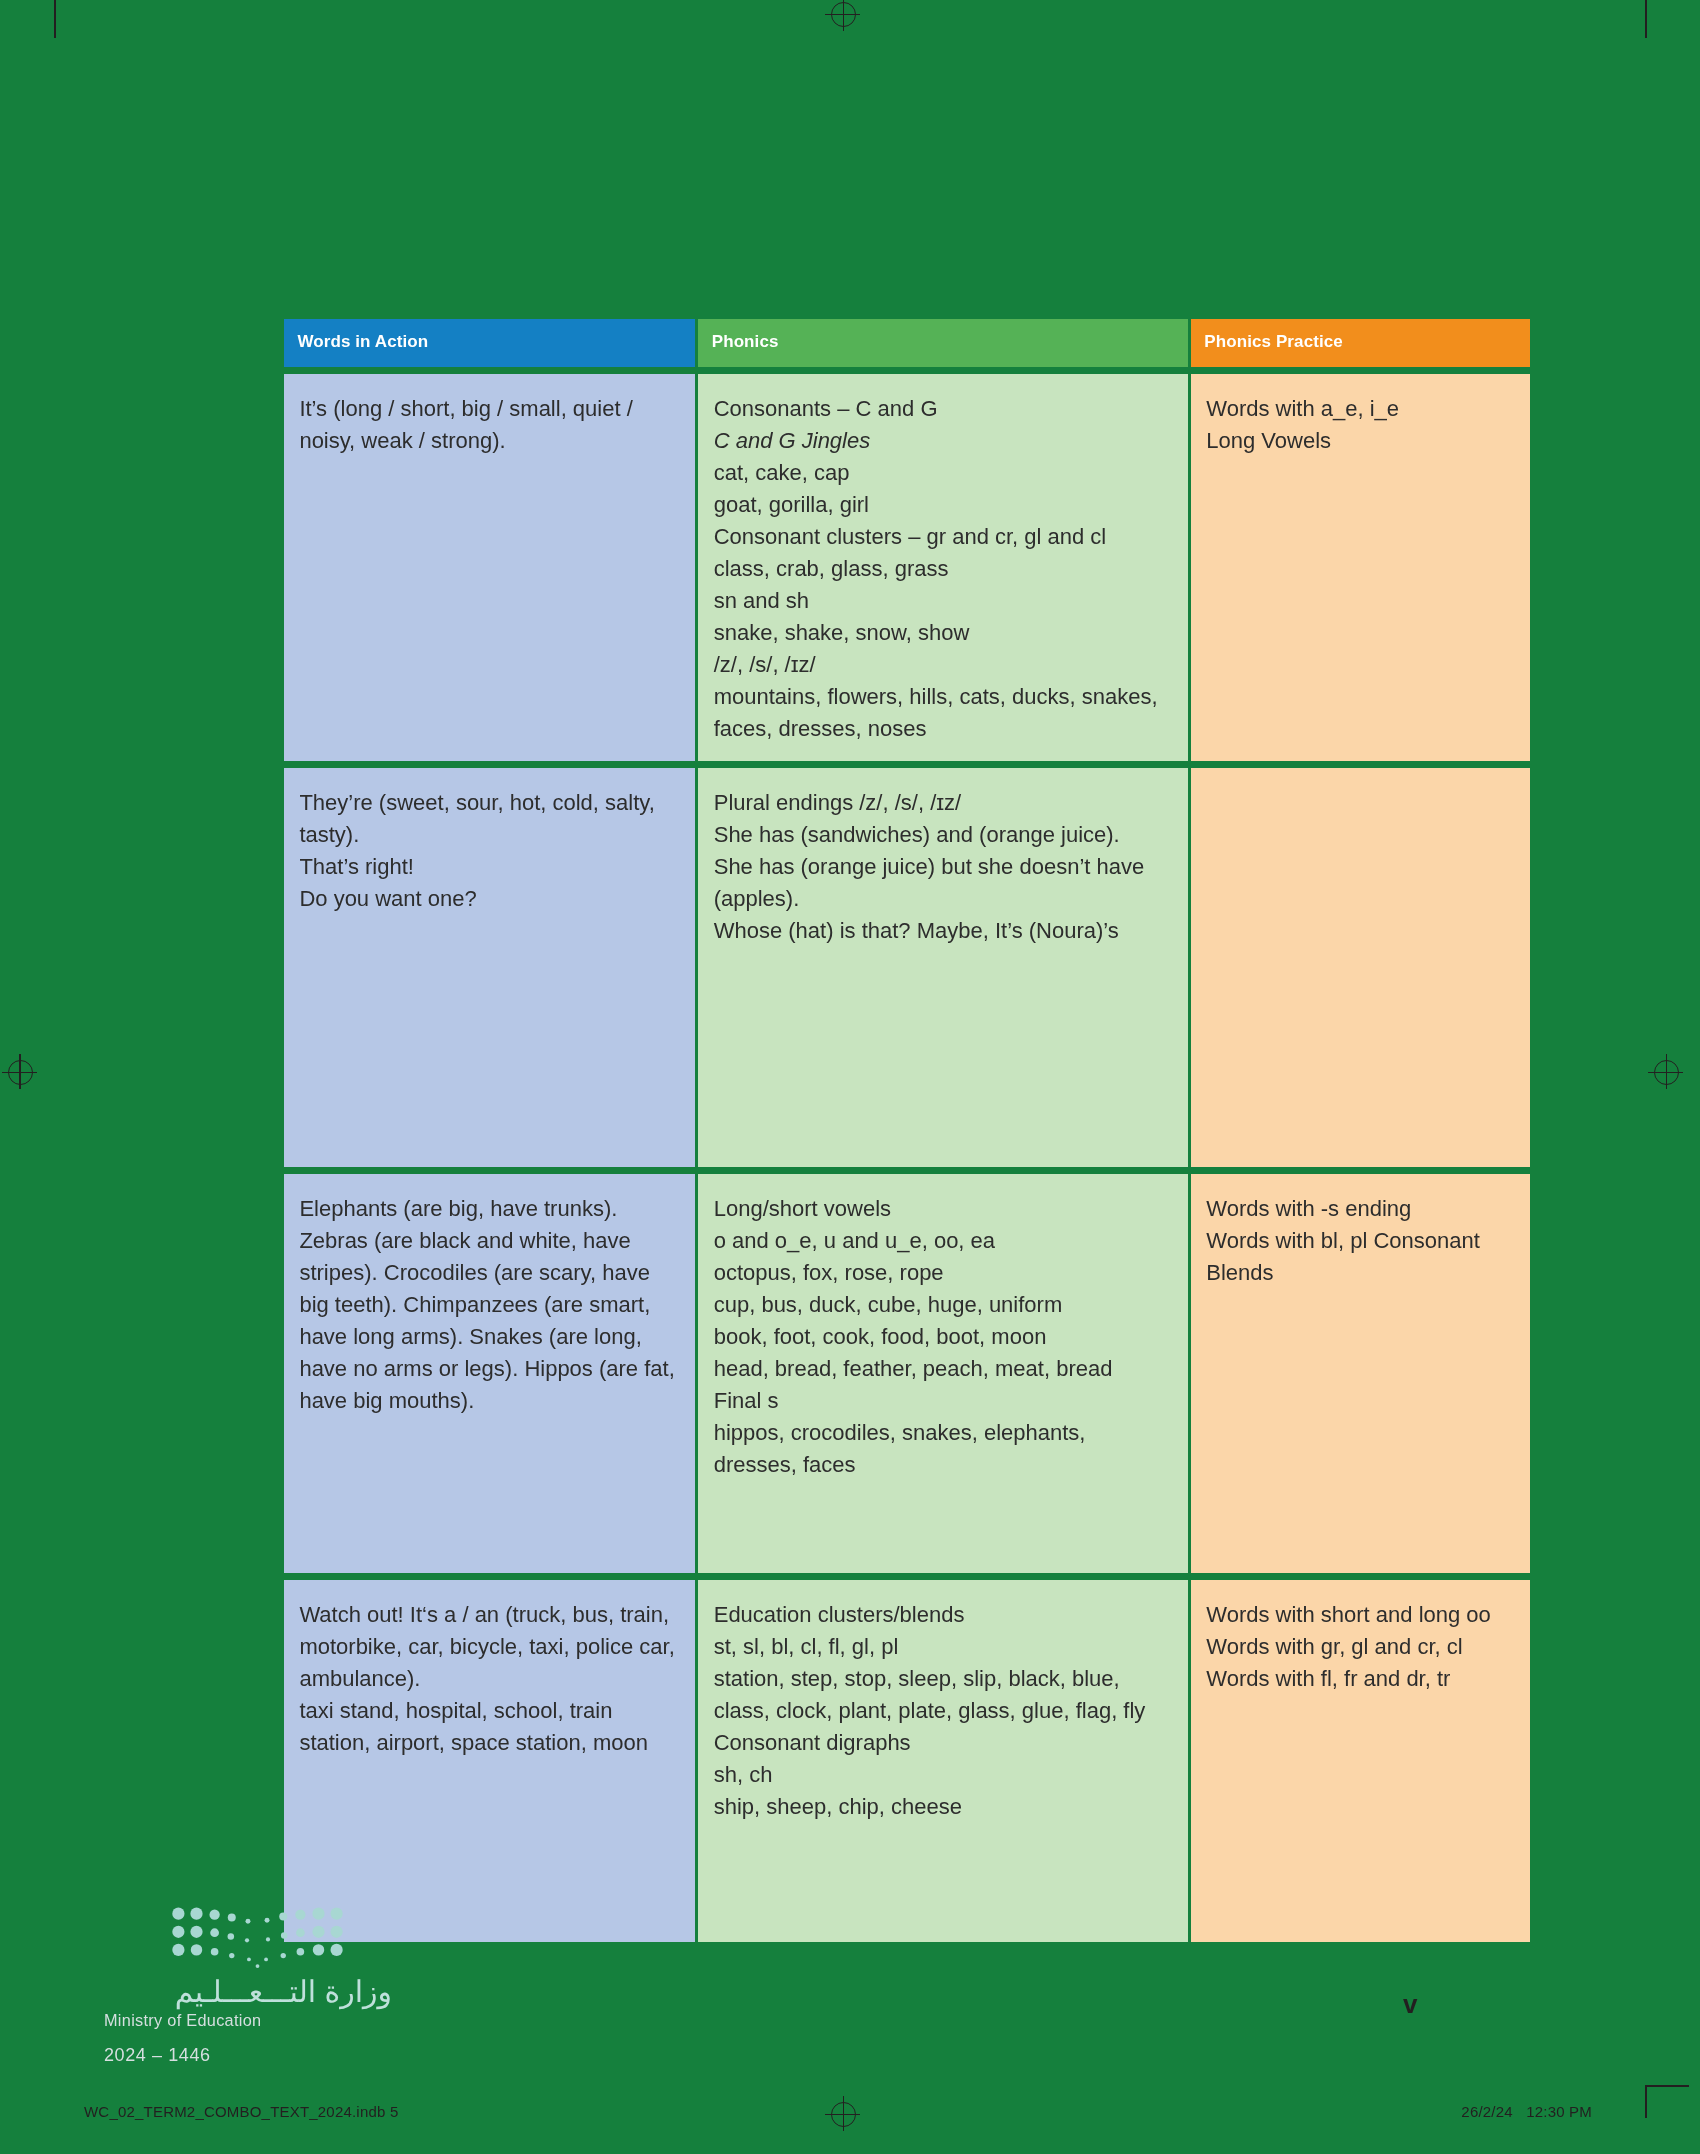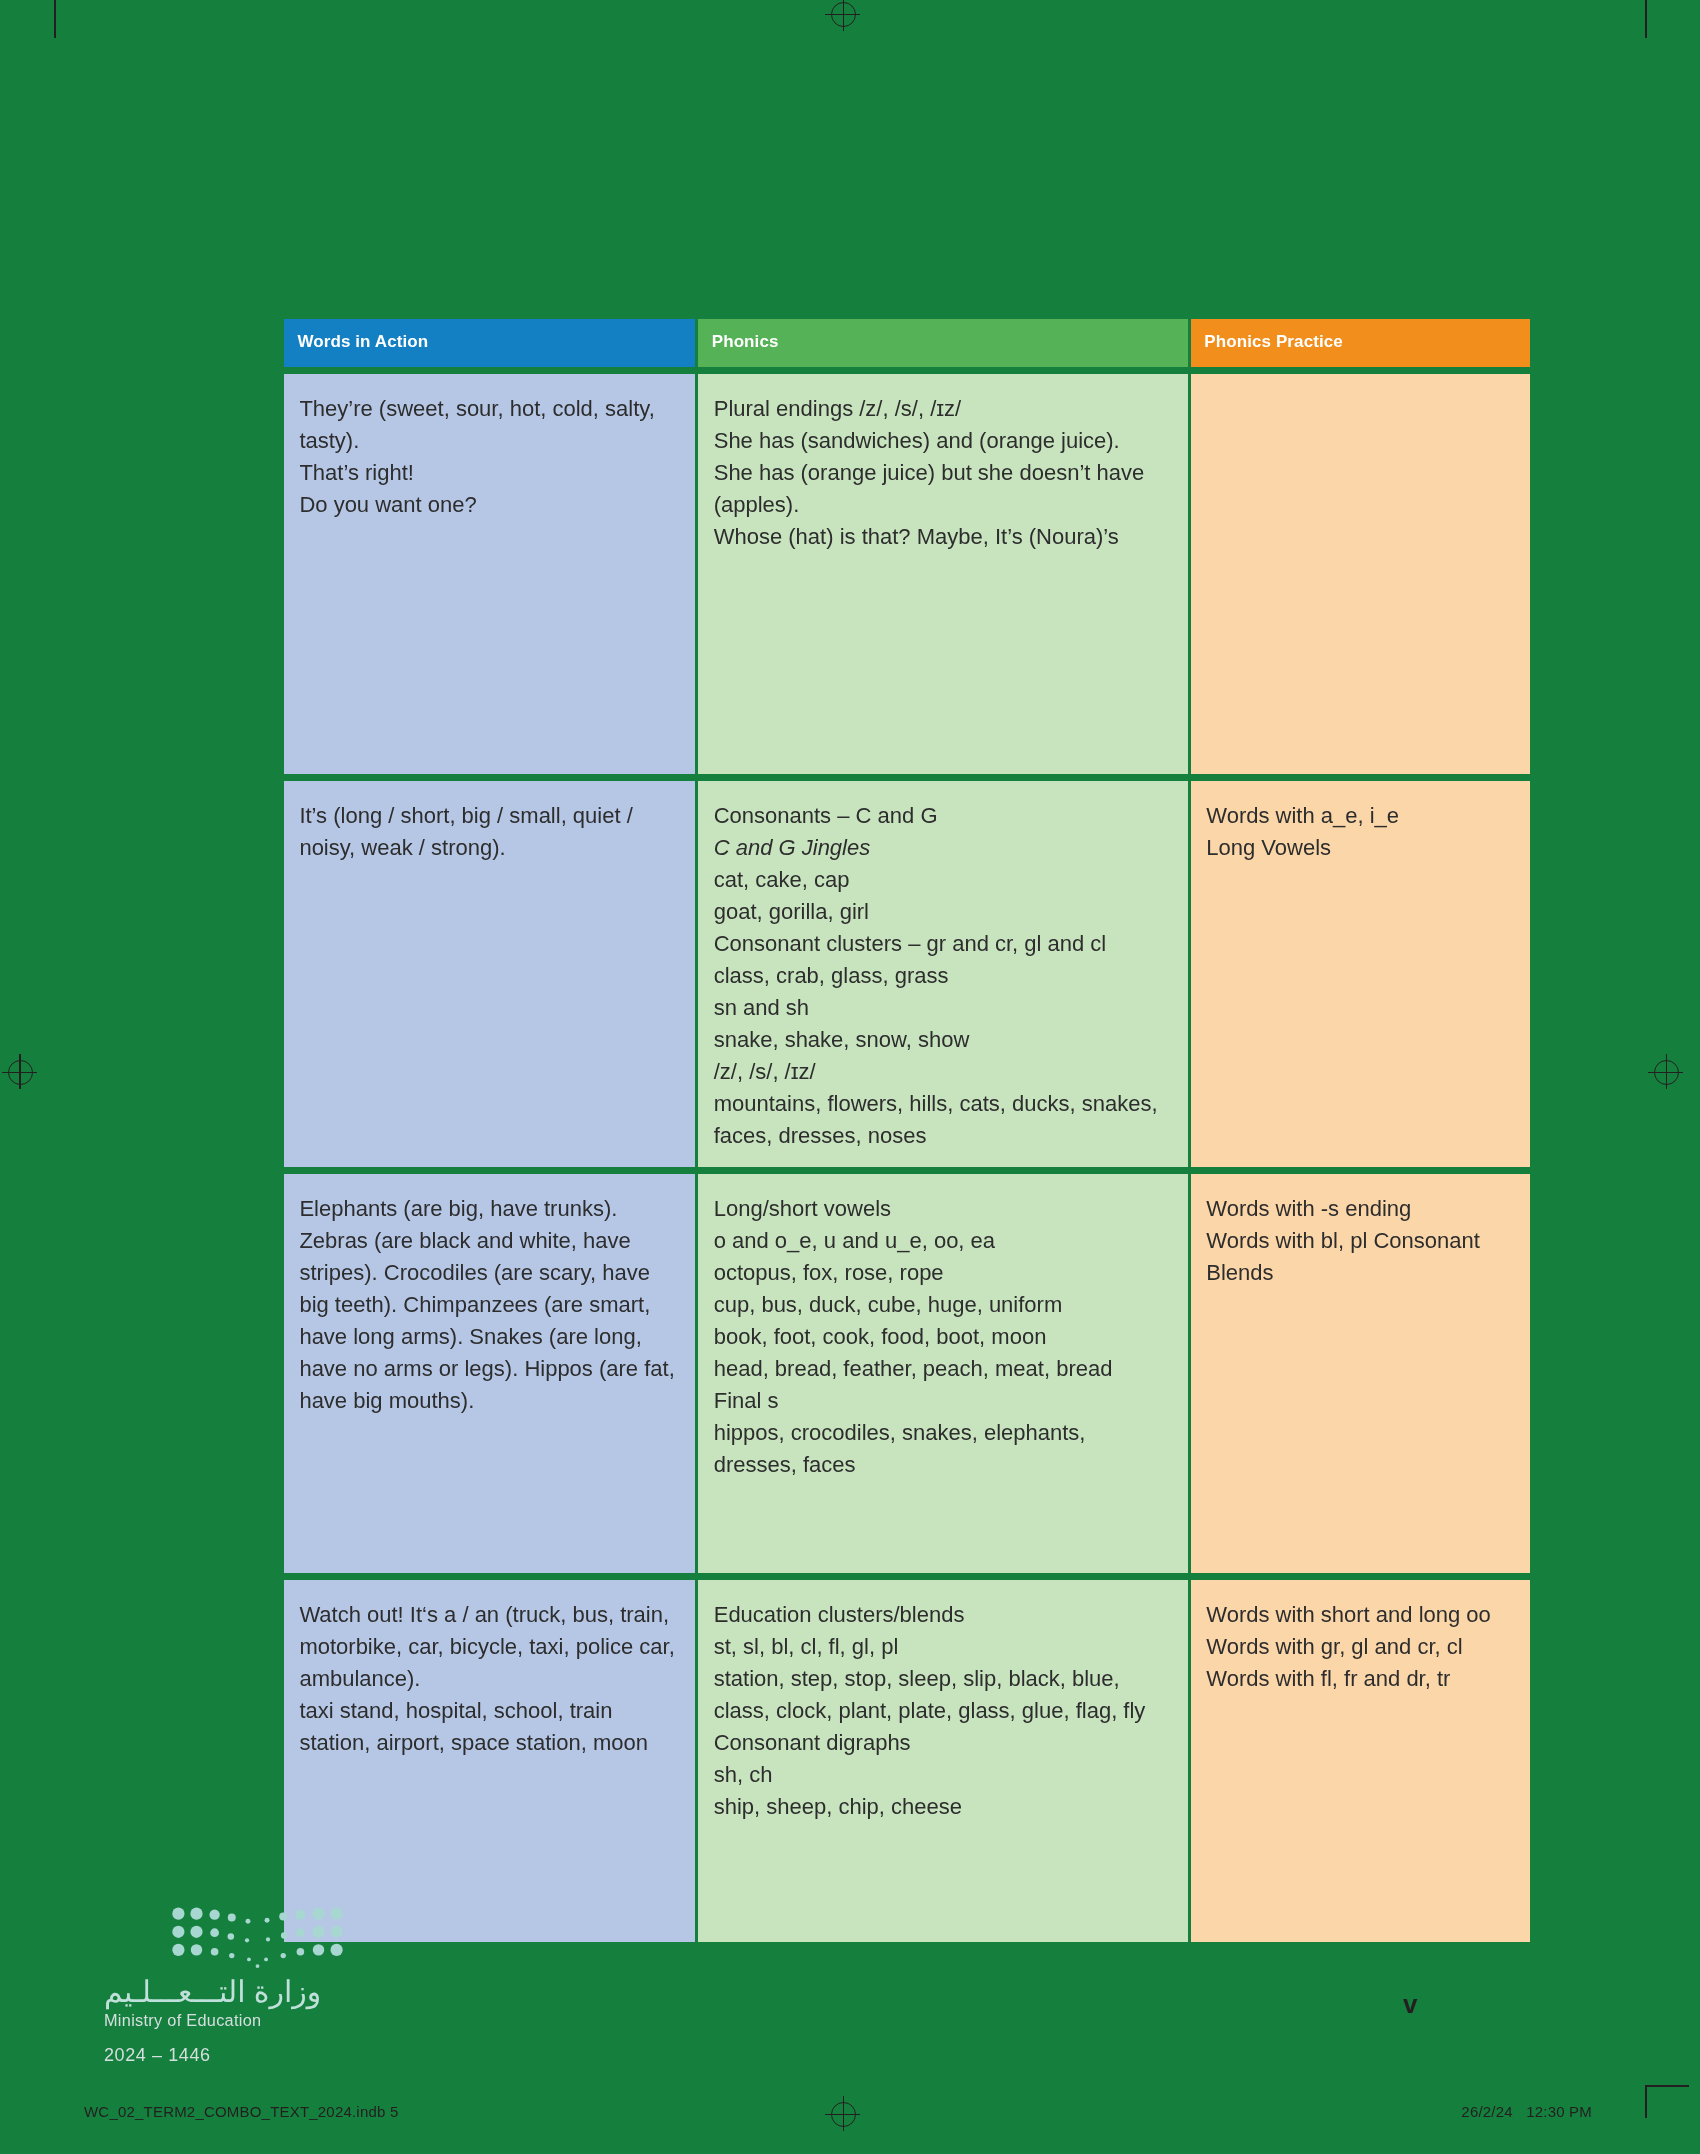--- a/index.html
+++ b/index.html
@@ -105,21 +105,21 @@
     top: 1907px;
     width: 288px;
   }
   .dots-svg { display: block; margin-left: 67px; }
   .moe-ar {
     font-size: 30px;
     color: #bfe0db;
     letter-spacing: 1px;
     margin-top: 5.8px;
     direction: rtl;
-    text-align: left;
+    text-align: right;
     white-space: nowrap;
   }
   .moe-en {
     font-size: 16.3px;
     color: #d6dfe0;
     margin-top: 1.9px;
     letter-spacing: 0.3px;
   }
   .moe-yr {
     font-size: 18px;
@@ -182,37 +182,20 @@
           <col class="col-3">
       </colgroup>
       <thead>
         <tr>
           <th class="h-blue">Words in Action</th>
           <th class="h-green">Phonics</th>
           <th class="h-orange">Phonics Practice</th>
         </tr>
       </thead>
       <tbody>
-
-        <tr>
-          <td class="c-blue" style="height:365px;">
-              <div>They’re (sweet, sour, hot, cold, salty, tasty).</div>
-              <div>That’s right!</div>
-              <div>Do you want one?</div>
-            </td>
-          <td class="c-green">
-              <div>Plural endings /z/, /s/, /ɪz/</div>
-              <div>She has (sandwiches) and (orange juice).</div>
-              <div>She has (orange juice) but she doesn’t have (apples).</div>
-              <div>Whose (hat) is that? Maybe, It’s (Noura)’s</div>
-            </td>
-          <td class="c-orange">
-              <div></div>
-            </td>
-        </tr>
 
         <tr>
           <td class="c-blue" style="height:288px;">
               <div>It’s (long / short, big / small, quiet / noisy, weak / strong).</div>
             </td>
           <td class="c-green">
             <div>Consonants – C and G</div>
             <div class="ital">C and G Jingles</div>
             <div>
                 <div>cat, cake, cap</div>
@@ -225,20 +208,37 @@
                 <div>mountains, flowers, hills, cats, ducks, snakes, faces, dresses, noses</div>
               </div>
           </td>
           <td class="c-orange">
               <div>Words with a_e, i_e</div>
               <div>Long Vowels</div>
             </td>
         </tr>
 
         <tr>
+          <td class="c-blue" style="height:365px;">
+              <div>They’re (sweet, sour, hot, cold, salty, tasty).</div>
+              <div>That’s right!</div>
+              <div>Do you want one?</div>
+            </td>
+          <td class="c-green">
+              <div>Plural endings /z/, /s/, /ɪz/</div>
+              <div>She has (sandwiches) and (orange juice).</div>
+              <div>She has (orange juice) but she doesn’t have (apples).</div>
+              <div>Whose (hat) is that? Maybe, It’s (Noura)’s</div>
+            </td>
+          <td class="c-orange">
+              <div></div>
+            </td>
+        </tr>
+
+        <tr>
           <td class="c-blue lighter" style="height:365px;">
               <div>Elephants (are big, have trunks). Zebras (are black and white, have stripes). Crocodiles (are scary, have big teeth). Chimpanzees (are smart, have long arms). Snakes (are long, have no arms or legs). Hippos (are fat, have big mouths).</div>
             </td>
           <td class="c-green lighter">
               <div>Long/short vowels</div>
               <div>o and o_e, u and u_e, oo, ea</div>
               <div>octopus, fox, rose, rope</div>
               <div>cup, bus, duck, cube, huge, uniform</div>
               <div>book, foot, cook, food, boot, moon</div>
               <div>head, bread, feather, peach, meat, bread</div>

